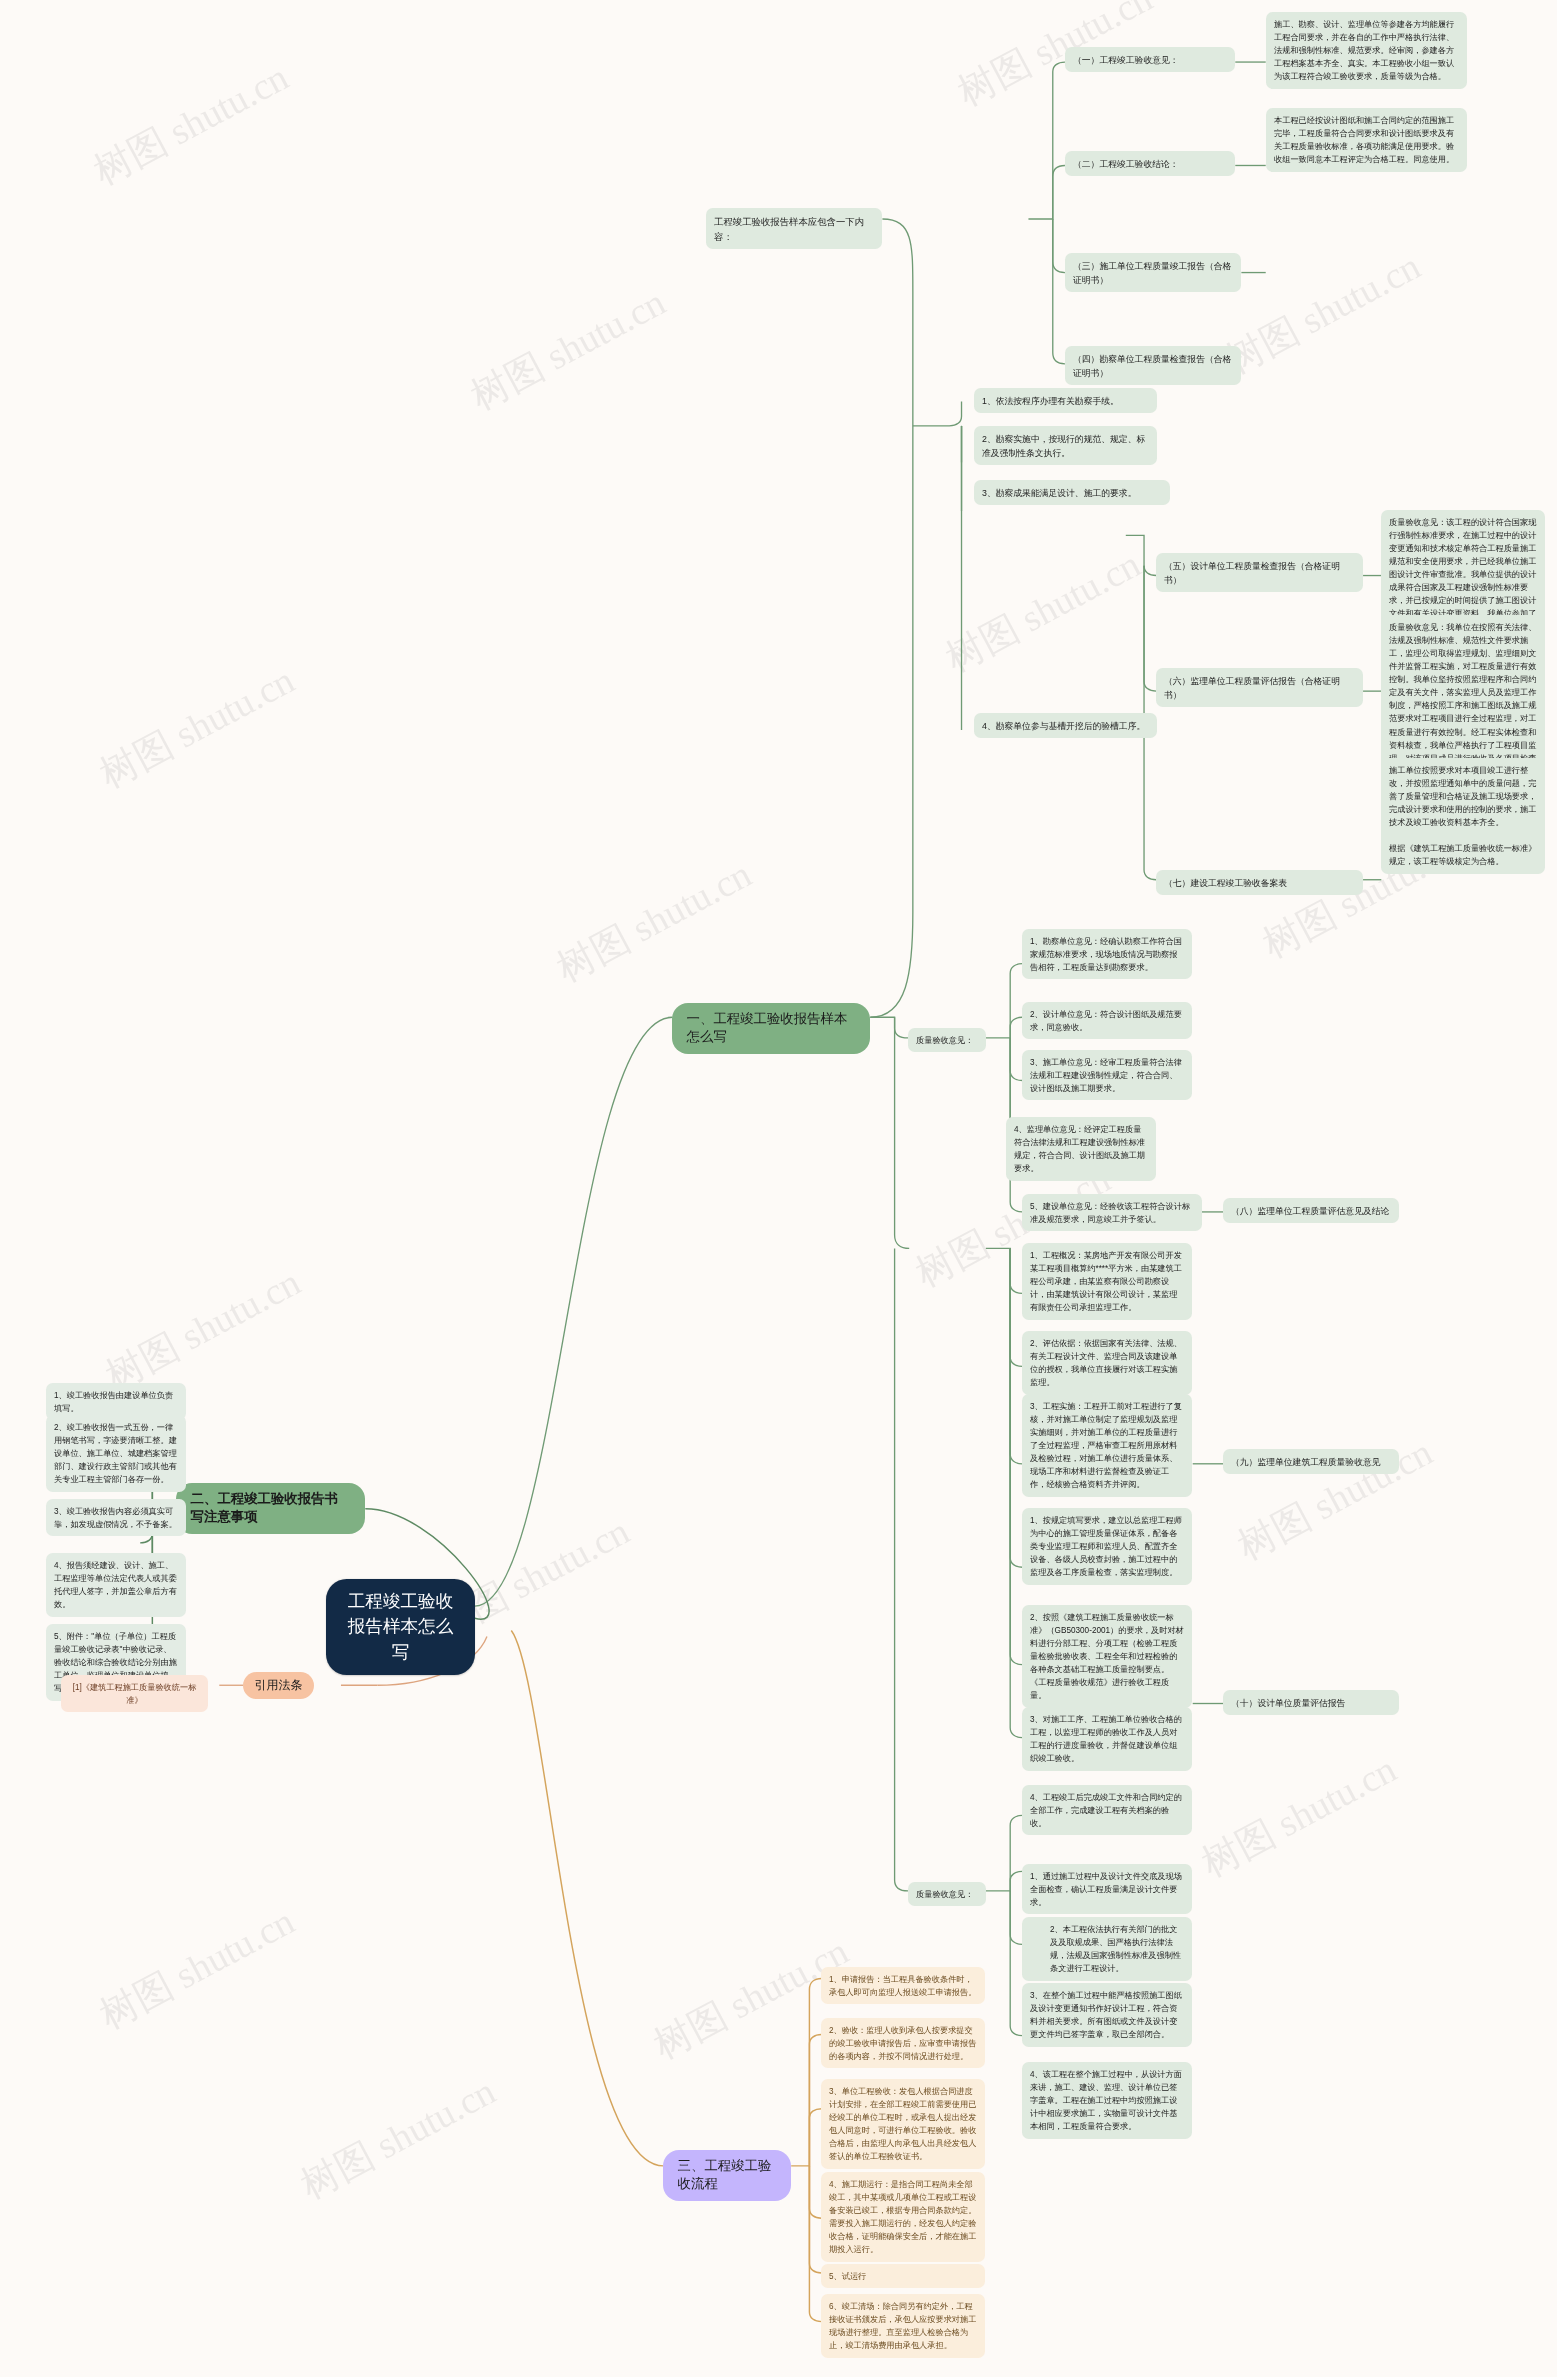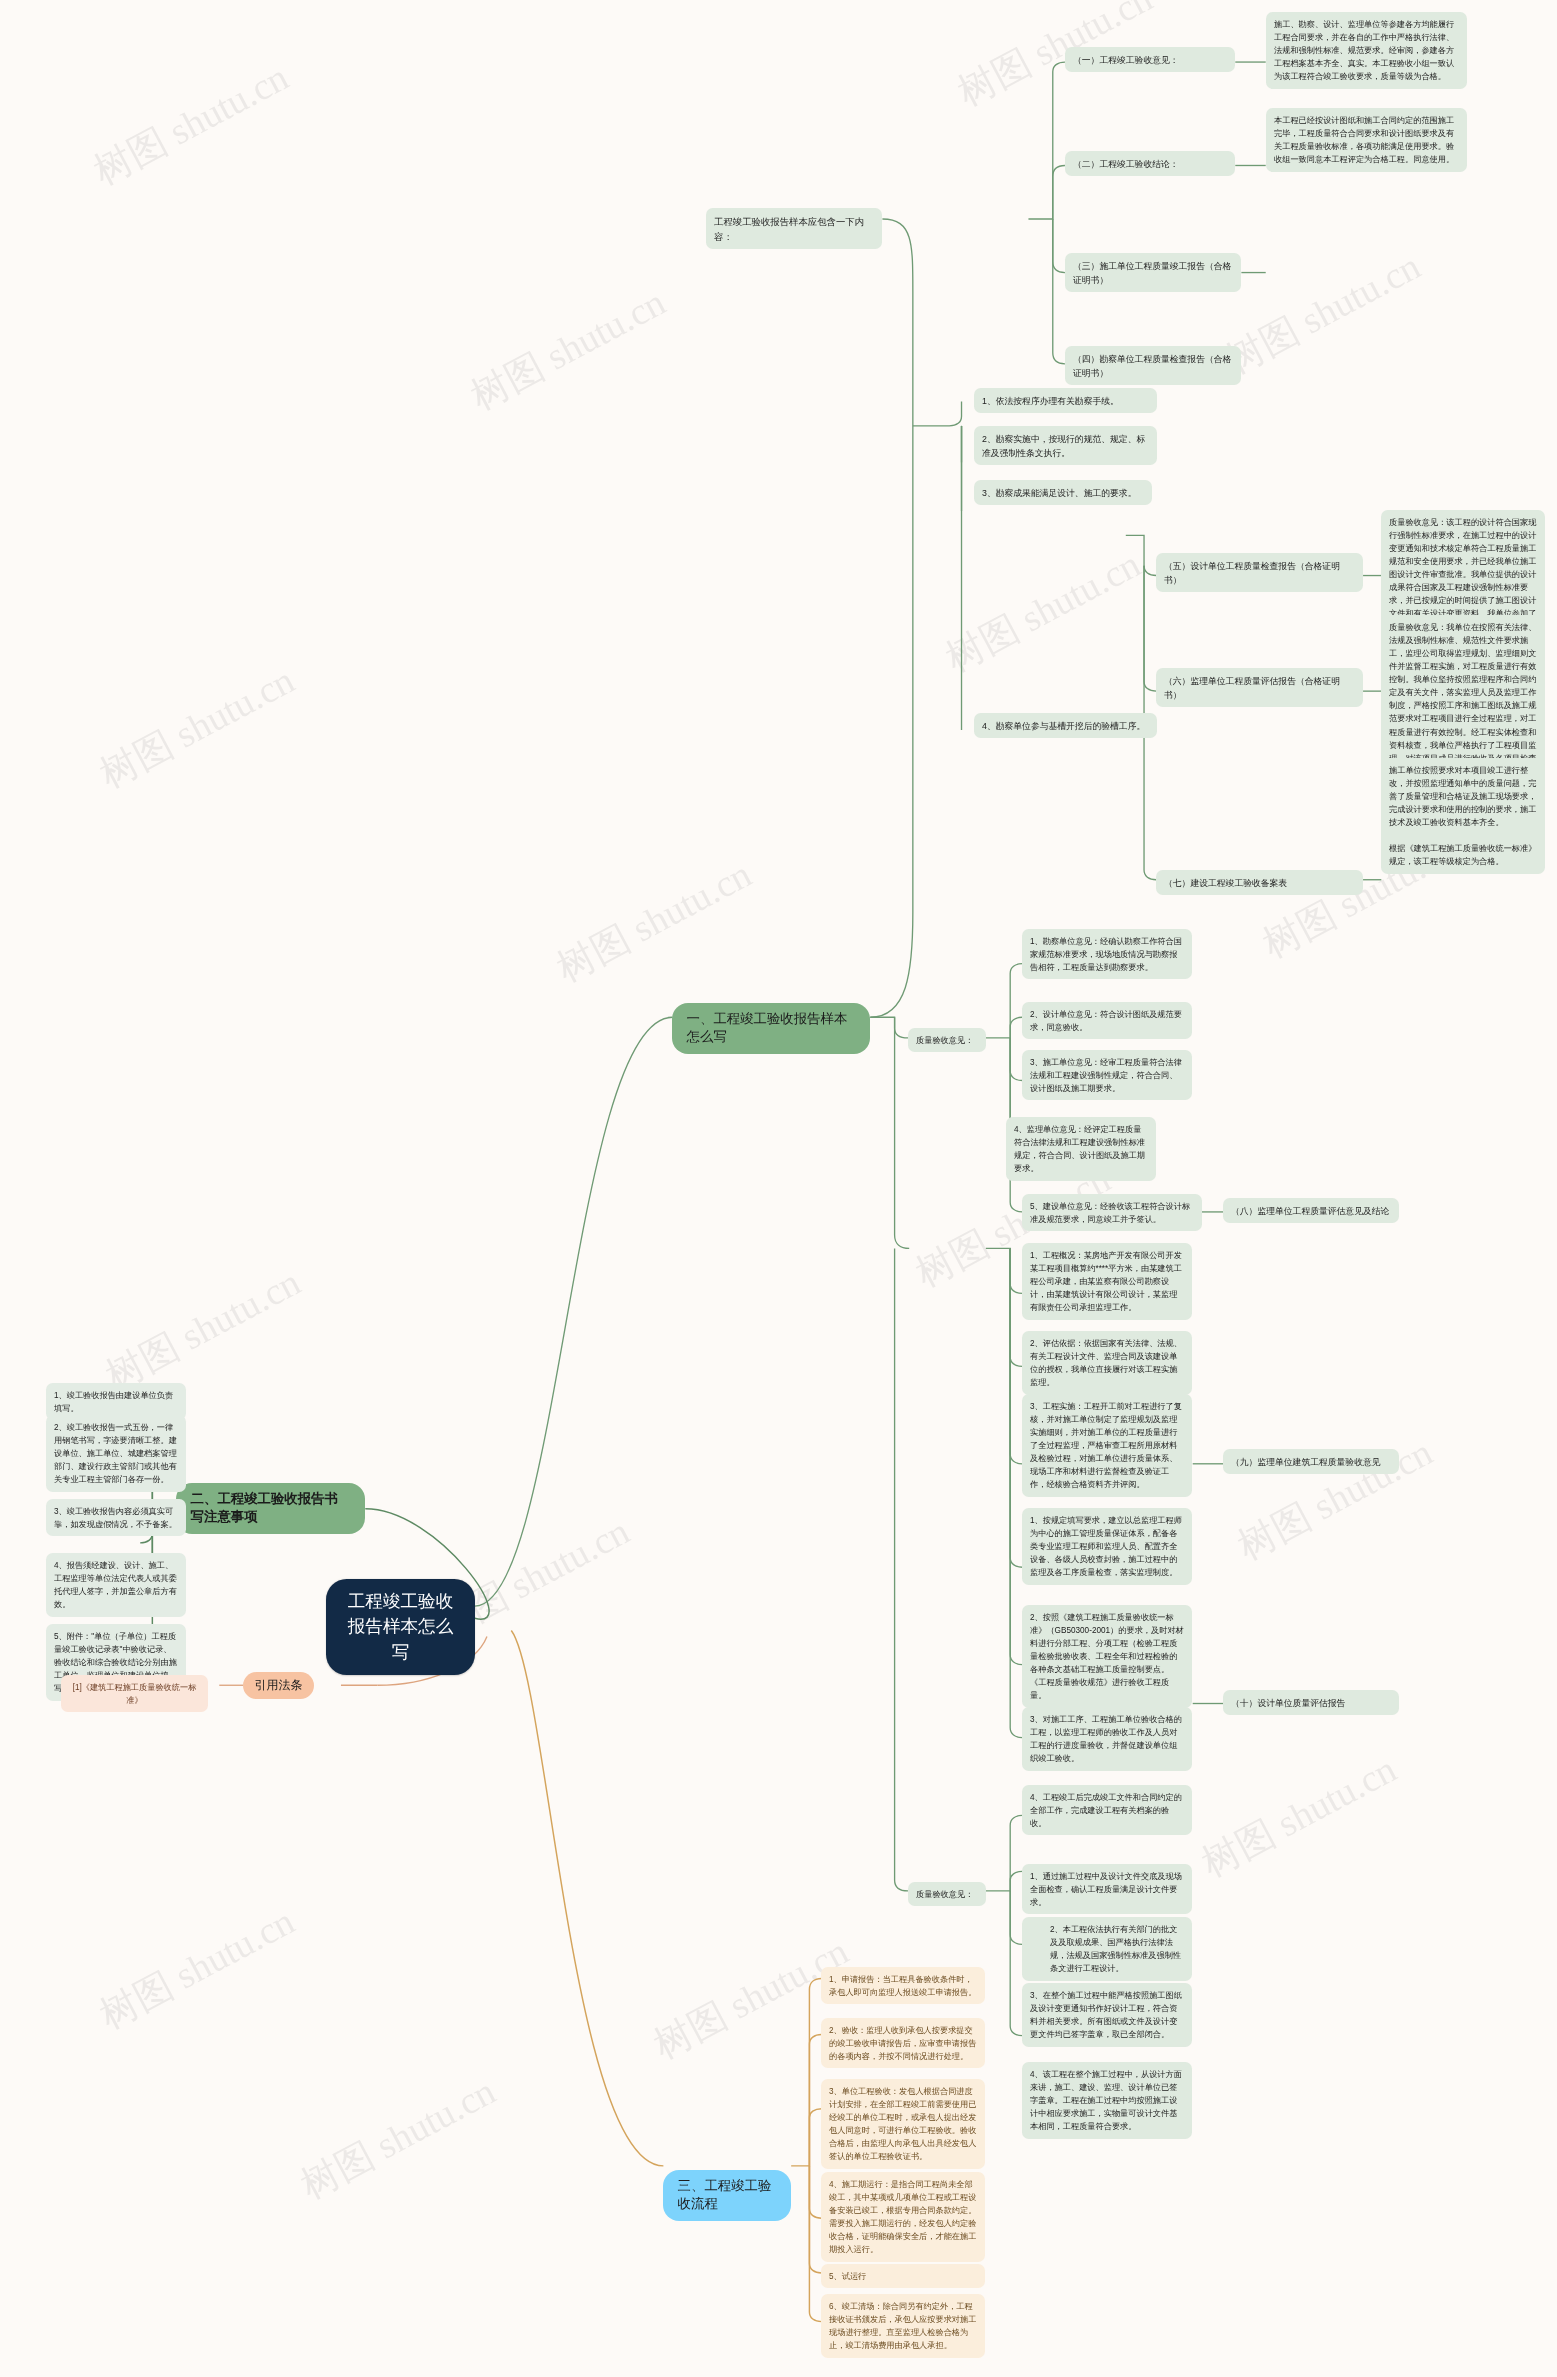--- a/index.html
+++ b/index.html
@@ -26,21 +26,21 @@
     background:#122a46;color:#fff;border-radius:20.7px;
     font-size:17.6px;line-height:1.45;text-align:center;
     padding:9.7px 16px;font-weight:400;
     box-shadow:0 0.6px 1.8px rgba(0,0,0,.18);
   }
   .branch{
     border-radius:16px;font-size:13.4px;line-height:1.4;
     padding:6.7px 14.6px;color:#1b1b1b;
   }
   .branch.green{background:#7fb083;}
-  .branch.orange{background:#7dd3fc;margin-top:20px;}
+  .branch.orange{background:#c4b5fd;}
   .branch.peach{background:#f7c3a2;}
 
   .leaf{
     border-radius:6.7px;font-size:9.4px;line-height:1.62;
     padding:5.5px 8px;color:#212121;
   }
   .leaf.g1{background:#dfeadf;}
   .leaf.g2{background:#e3ece4;}
   .leaf.o1{background:#fbeedc;color:#6a4a1e;}
   .leaf.p1{background:#fbe6da;color:#6b3c22;}
@@ -172,21 +172,21 @@
 
   <div class="node leaf g1 mid" style="left:1065px;top:151px;width:170px;">（二）工程竣工验收结论：</div>
   <div class="node leaf g1 tiny" style="left:1266px;top:108px;width:201px;">本工程已经按设计图纸和施工合同约定的范围施工完毕，工程质量符合合同要求和设计图纸要求及有关工程质量验收标准，各项功能满足使用要求。验收组一致同意本工程评定为合格工程。同意使用。</div>
 
   <div class="node leaf g1 mid" style="left:1065px;top:253px;width:176px;">（三）施工单位工程质量竣工报告（合格证明书）</div>
 
   <div class="node leaf g1 mid" style="left:1065px;top:346px;width:176px;">（四）勘察单位工程质量检查报告（合格证明书）</div>
 
   <div class="node leaf g1 mid" style="left:974px;top:388px;width:183px;">1、依法按程序办理有关勘察手续。</div>
   <div class="node leaf g1 mid" style="left:974px;top:426px;width:183px;">2、勘察实施中，按现行的规范、规定、标准及强制性条文执行。</div>
-  <div class="node leaf g1 mid" style="left:974px;top:480px;width:178px;">3、勘察成果能满足设计、施工的要求。</div>
+  <div class="node leaf g1 mid" style="left:974px;top:480px;width:196px;">3、勘察成果能满足设计、施工的要求。</div>
   <div class="node leaf g1 mid" style="left:974px;top:713px;width:183px;">4、勘察单位参与基槽开挖后的验槽工序。</div>
 
   <div class="node leaf g1 mid" style="left:1156px;top:553px;width:207px;">（五）设计单位工程质量检查报告（合格证明书）</div>
   <div class="node leaf g1 tiny" style="left:1381px;top:510px;width:164px;">质量验收意见：该工程的设计符合国家现行强制性标准要求，在施工过程中的设计变更通知和技术核定单符合工程质量施工规范和安全使用要求，并已经我单位施工图设计文件审查批准。我单位提供的设计成果符合国家及工程建设强制性标准要求，并已按规定的时间提供了施工图设计文件和有关设计变更资料。我单位参加了建设单位组织的验槽、分部工程和单位工程竣工验收，对工程质量等级评定为合格。</div>
 
   <div class="node leaf g1 mid" style="left:1156px;top:668px;width:207px;">（六）监理单位工程质量评估报告（合格证明书）</div>
   <div class="node leaf g1 tiny" style="left:1381px;top:615px;width:164px;">质量验收意见：我单位在按照有关法律、法规及强制性标准、规范性文件要求施工，监理公司取得监理规划、监理细则文件并监督工程实施，对工程质量进行有效控制。我单位坚持按照监理程序和合同约定及有关文件，落实监理人员及监理工作制度，严格按照工序和施工图纸及施工规范要求对工程项目进行全过程监理，对工程质量进行有效控制。经工程实体检查和资料核查，我单位严格执行了工程项目监理，对该项目成品进行验收及各项目检查验收，监理监督管理到位，技术资料基本齐全。</div>
 
   <div class="node leaf g1 mid" style="left:1156px;top:870px;width:207px;">（七）建设工程竣工验收备案表</div>
   <div class="node leaf g1 tiny" style="left:1381px;top:758px;width:164px;white-space:pre-line;">施工单位按照要求对本项目竣工进行整改，并按照监理通知单中的质量问题，完善了质量管理和合格证及施工现场要求，完成设计要求和使用的控制的要求，施工技术及竣工验收资料基本齐全。

